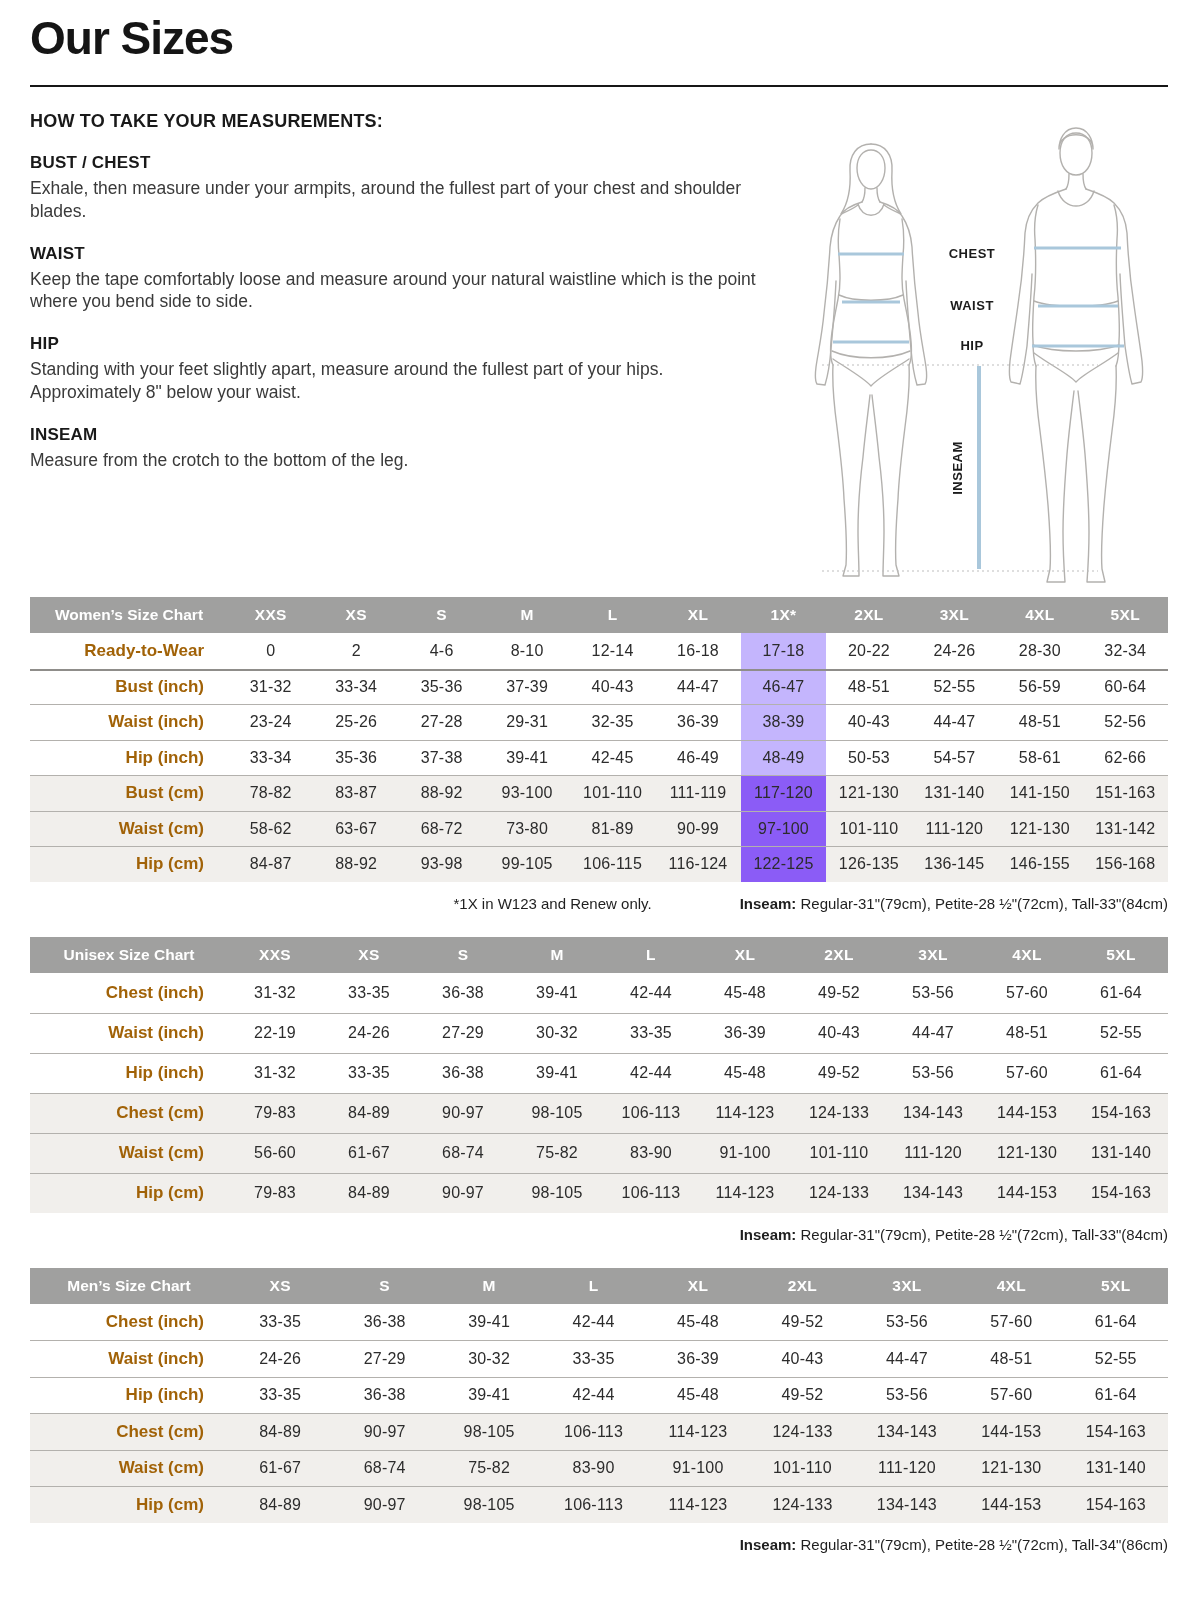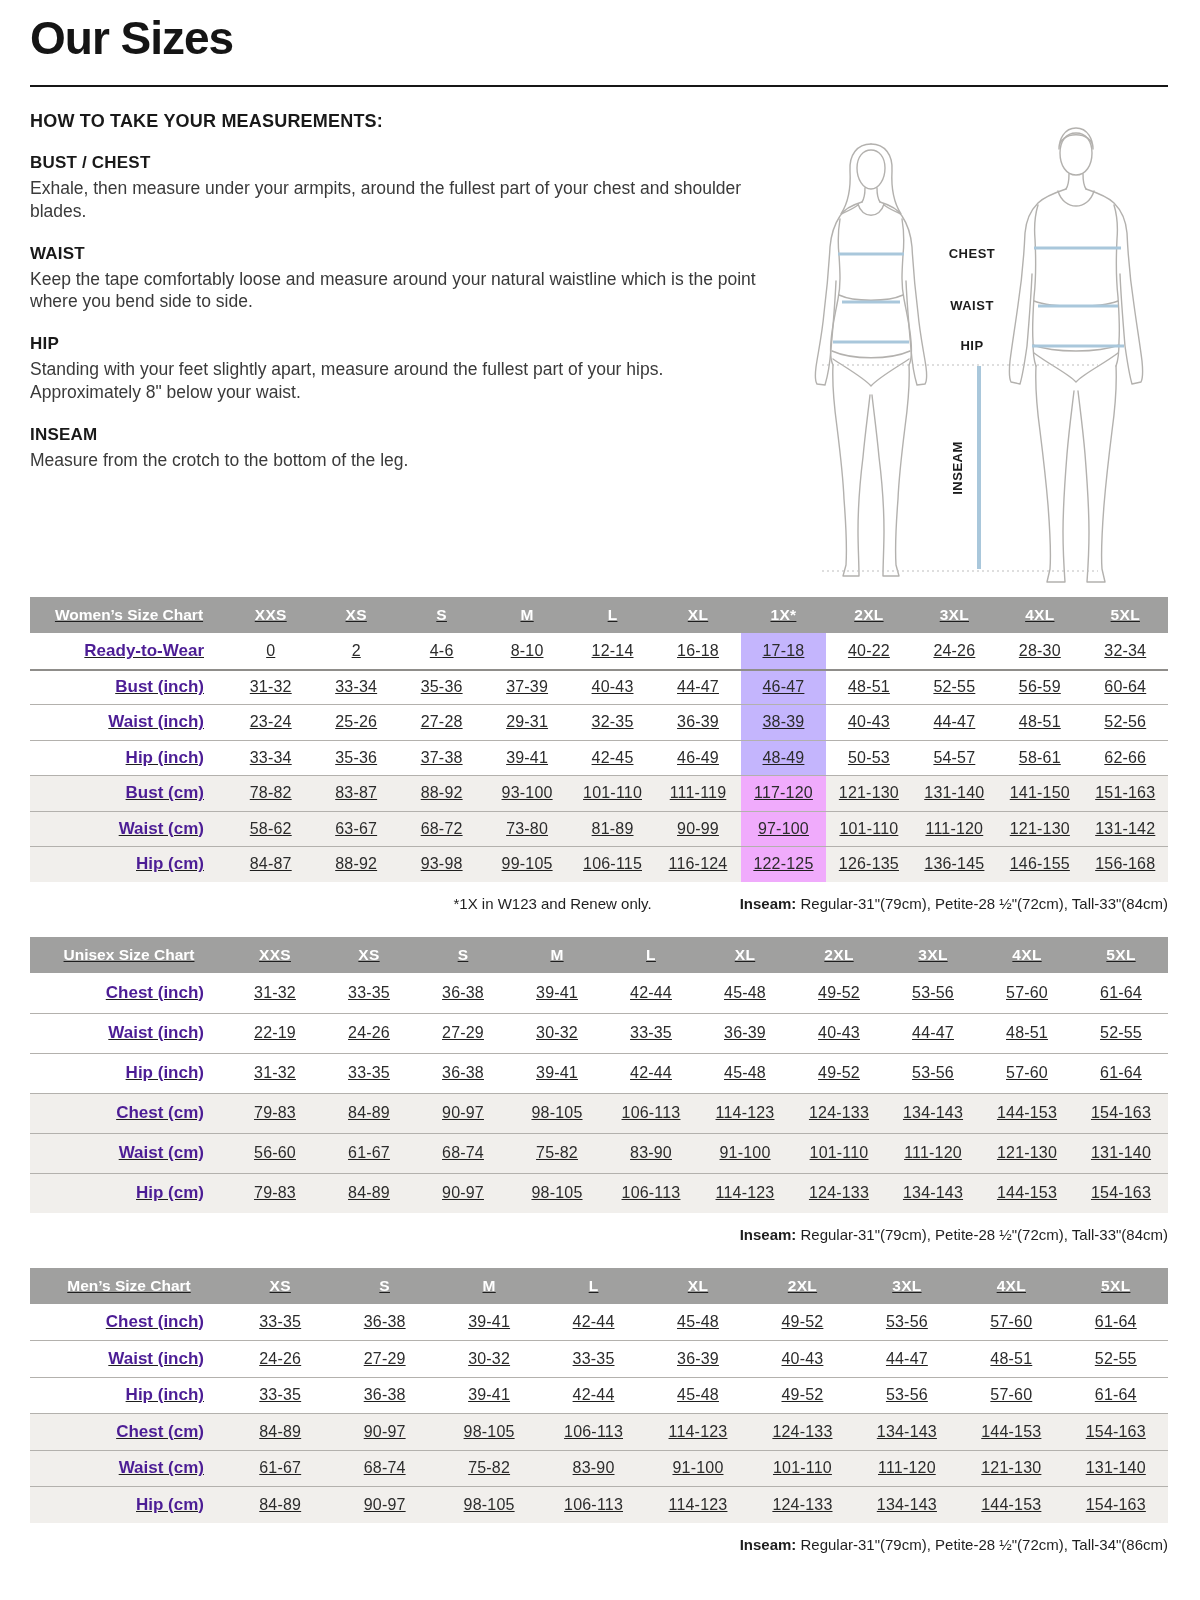--- a/index.html
+++ b/index.html
@@ -23,46 +23,46 @@
   .intro-text h2 { font-size:18px; font-weight:800; letter-spacing:.2px; color:#191919; }
   .m-section { margin-top:21px; }
   .m-section h3 { font-size:17px; font-weight:800; letter-spacing:.2px; color:#191919; margin-bottom:4px; }
   .m-section p { font-size:17.5px; line-height:1.3; color:#3a3a3a; }
 
   .figure { position:absolute; right:2px; top:2px; width:380px; height:480px; }
   .figure svg text { font-family:"Liberation Sans", sans-serif; font-weight:bold; font-size:13px; fill:#1c1c1c; letter-spacing:.5px; }
 
   
   .stable { margin-top:8px; }
-  .trow { display:grid; align-items:stretch;text-decoration:underline; }
+  .trow { display:grid; align-items:stretch; }
   .stable.cols-11 .trow { grid-template-columns:198px repeat(11,1fr); }
   .stable.cols-10 .trow { grid-template-columns:198px repeat(10,1fr); }
   .stable.cols-9  .trow { grid-template-columns:198px repeat(9,1fr); }
 
   #table-0 .trow { height:35.5px; }
   #table-1 .trow { height:40px; }
   #table-2 .trow { height:36.5px; }
   #table-0 .trow.thead, #table-1 .trow.thead, #table-2 .trow.thead { height:36px; }
 
   .trow + .trow { border-top:1px solid #b3b1ad; }
   .trow.thead + .trow { border-top:none; }
   #table-0 .trow:nth-child(3) { border-top:2px solid #8f8d8a; }
 
   .trow.thead { background:#a0a09f; }
   .trow.thead .tlabel, .trow.thead .tcell { color:#ffffff; font-weight:bold; }
   .trow.thead .tlabel { justify-content:center; padding-right:0; font-size:15.5px; }
   .trow.thead .tcell { font-size:15.5px; letter-spacing:.3px; }
 
   .tlabel, .tcell { display:flex; align-items:center; }
-  .tlabel { justify-content:flex-end; padding-right:24px; font-weight:bold; font-size:17px; color:#4c1d95; }
+  .tlabel { justify-content:flex-end; padding-right:24px; font-weight:bold; font-size:17px; color:#a16207; }
   .tcell { justify-content:center; font-size:16px; color:#2c2c2c; letter-spacing:.2px; }
 
   .trow.shaded { background:#f1efec; }
   .tcell.hl { background:#c4b5fd; }
-  .trow.shaded .tcell.hl { background:#f0abfc; }
+  .trow.shaded .tcell.hl { background:#8b5cf6; }
 
   .footnote {
     display:flex; justify-content:flex-end; align-items:baseline; gap:88px;
     font-size:15px; color:#1f1f1f; margin:13px 0 25px;
   }
   .footnote b { font-weight:bold; }
 </style>
 </head>
 <body>
 
@@ -171,21 +171,21 @@
       </div>
       <div class="trow">
         <div class="tlabel">Ready-to-Wear</div>
         <div class="tcell">0</div>
         <div class="tcell">2</div>
         <div class="tcell">4-6</div>
         <div class="tcell">8-10</div>
         <div class="tcell">12-14</div>
         <div class="tcell">16-18</div>
         <div class="tcell hl">17-18</div>
-        <div class="tcell">40-22</div>
+        <div class="tcell">20-22</div>
         <div class="tcell">24-26</div>
         <div class="tcell">28-30</div>
         <div class="tcell">32-34</div>
       </div>
       <div class="trow">
         <div class="tlabel">Bust (inch)</div>
         <div class="tcell">31-32</div>
         <div class="tcell">33-34</div>
         <div class="tcell">35-36</div>
         <div class="tcell">37-39</div>

